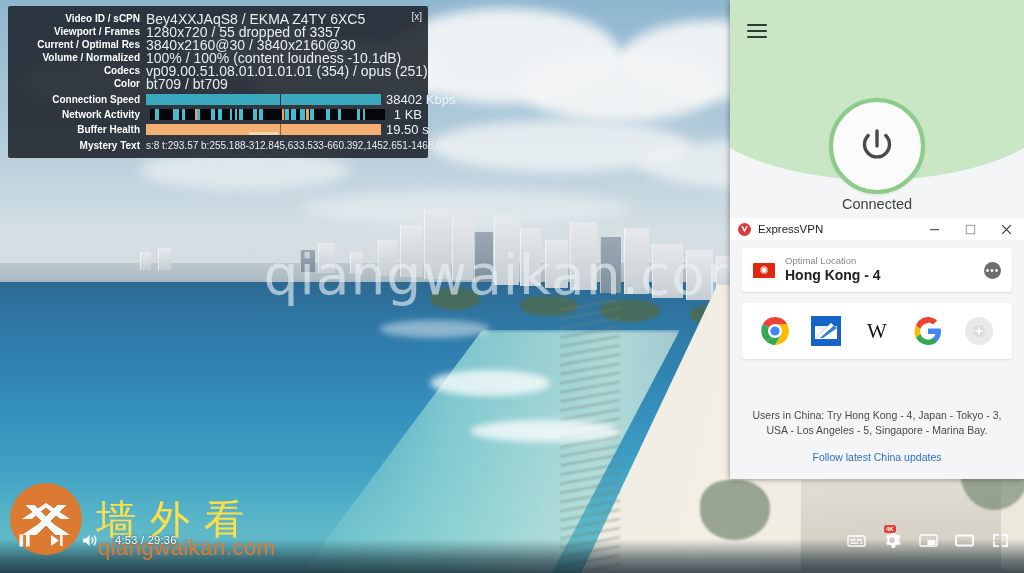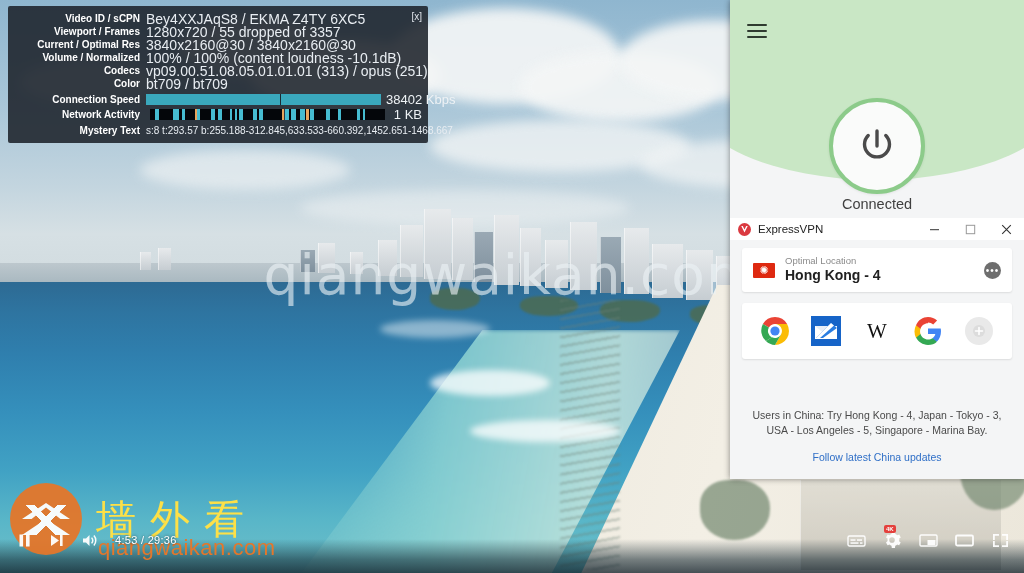--- a/index.html
+++ b/index.html
@@ -614,21 +614,21 @@
     <div class="st-row">
       <div class="st-label">Current / Optimal Res</div>
       <div class="st-value">3840x2160@30 / 3840x2160@30</div>
     </div>
     <div class="st-row">
       <div class="st-label">Volume / Normalized</div>
       <div class="st-value">100% / 100% (content loudness -10.1dB)</div>
     </div>
     <div class="st-row">
       <div class="st-label">Codecs</div>
-      <div class="st-value">vp09.00.51.08.05.01.01.01 (313) / opus (251)</div>
+      <div class="st-value">vp09.00.51.08.01.01.01.01 (354) / opus (251)</div>
     </div>
     <div class="st-row">
       <div class="st-label">Color</div>
       <div class="st-value">bt709 / bt709</div>
     </div>
 
     <div class="st-row bar" style="margin-top:3px;">
       <div class="st-label">Connection Speed</div>
       <div class="bar-track">
         <div class="speedbar">
@@ -663,20 +663,30 @@
           <i style="left:75%;width:1.5%;"></i>
           <i style="left:80%;width:1.5%;"></i>
           <i style="left:88%;width:1.5%;"></i>
           <i style="left:90.5%;width:1.2%;"></i>
           <div class="divider"></div>
         </div>
       </div>
       <div class="bar-after">1 KB</div>
     </div>
 
+    <div class="st-row bar" style="margin-top:2px;">
+      <div class="st-label">Buffer Health</div>
+      <div class="bar-track">
+        <div class="bufbar">
+            <div class="dip"></div>
+            <div class="divider"></div>
+          </div>
+      </div>
+      <div class="bar-after">19.50 s</div>
+    </div>
 
     <div class="st-row" style="margin-top:3px;">
       <div class="st-label">Mystery Text</div>
       <div class="st-value st-mystery">s:8 t:293.57 b:255.188-312.845,633.533-660.392,1452.651-1468.667</div>
     </div>
   </div>
 
   <div id="controls">
     <div id="ctrl-left">
       <div class="ctrl-btn">

